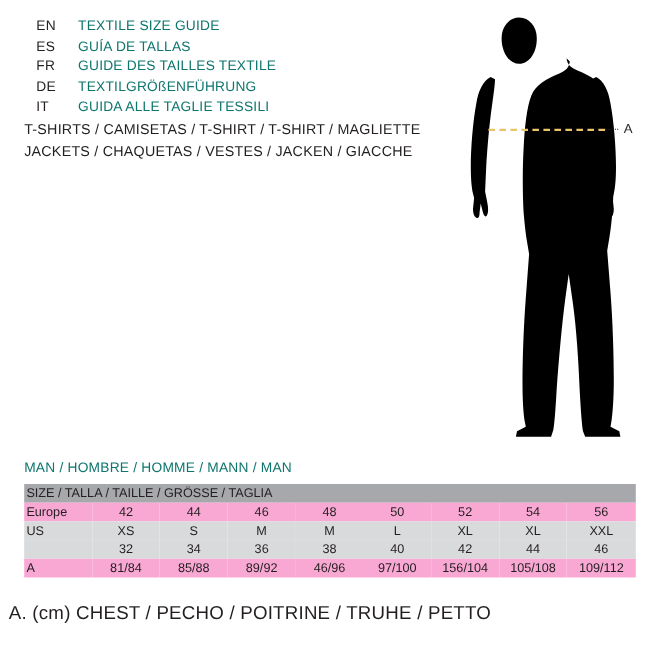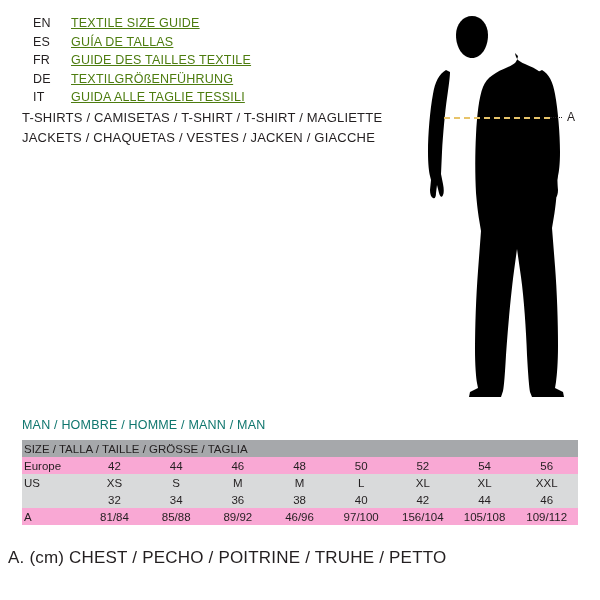--- a/index.html
+++ b/index.html
@@ -35,23 +35,22 @@
     height: 18.5px;
     font-size: 12.5px;
     letter-spacing: 0.2px;
   }
   .legend-code {
     width: 38px;
     flex: 0 0 38px;
     color: #231f20;
   }
   .legend-text {
-    color: #4d7c0f;
-    white-space: nowrap;
-    text-decoration: underline;
+    color: #0f766e;
+    white-space: nowrap;
   }
 
   
   .categories {
     position: absolute;
     left: 22px;
     top: 110px;
     width: 420px;
   }
   .cat-line {

